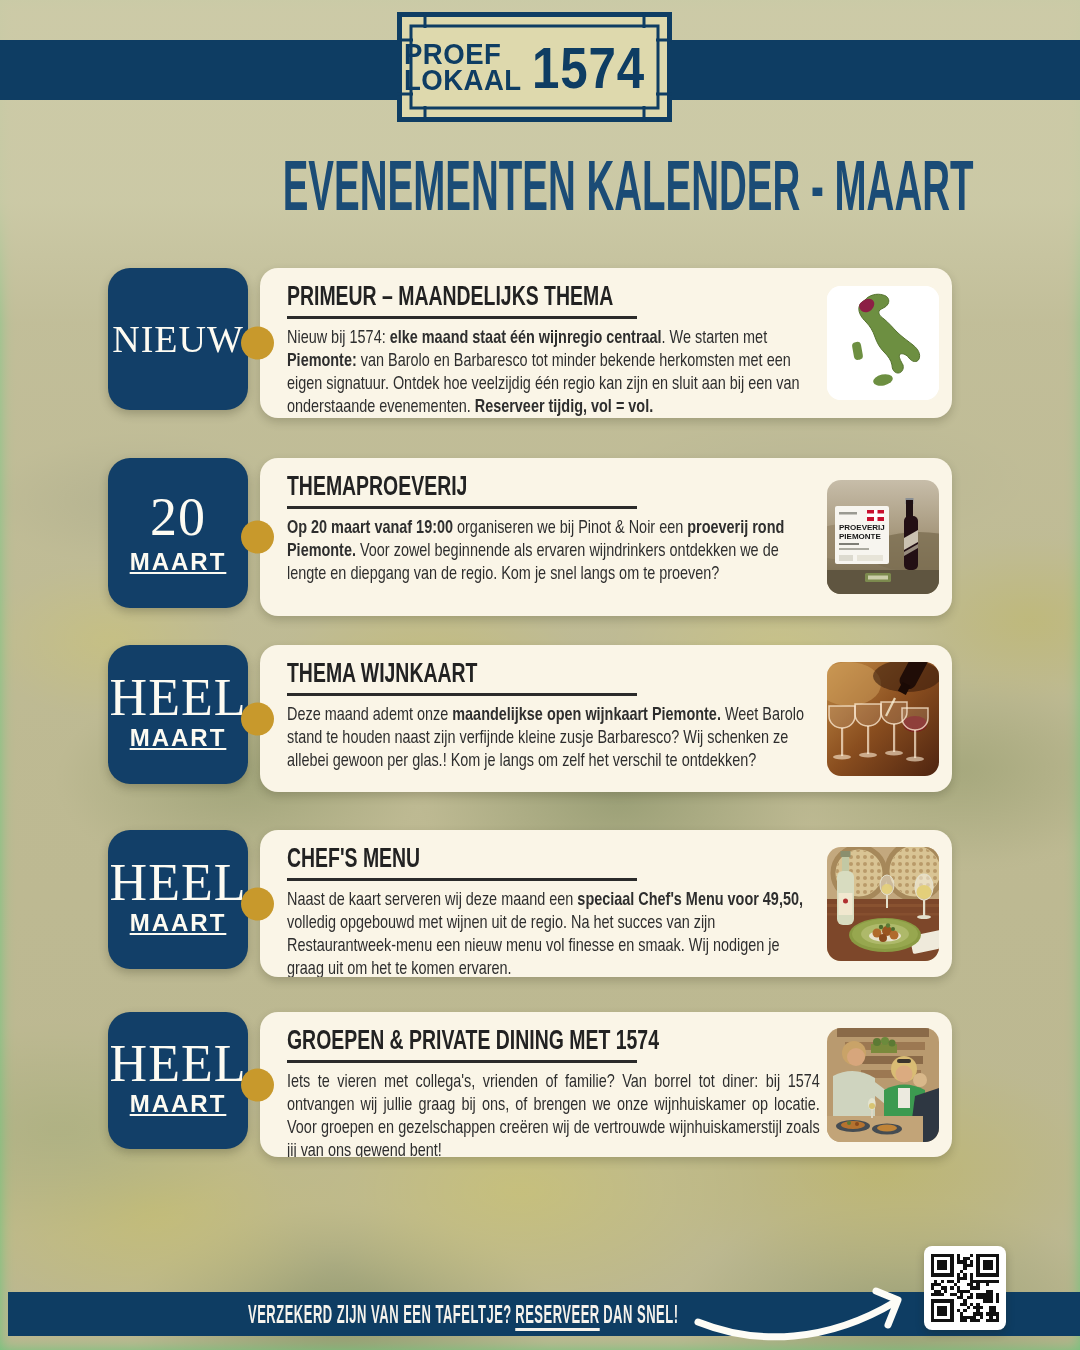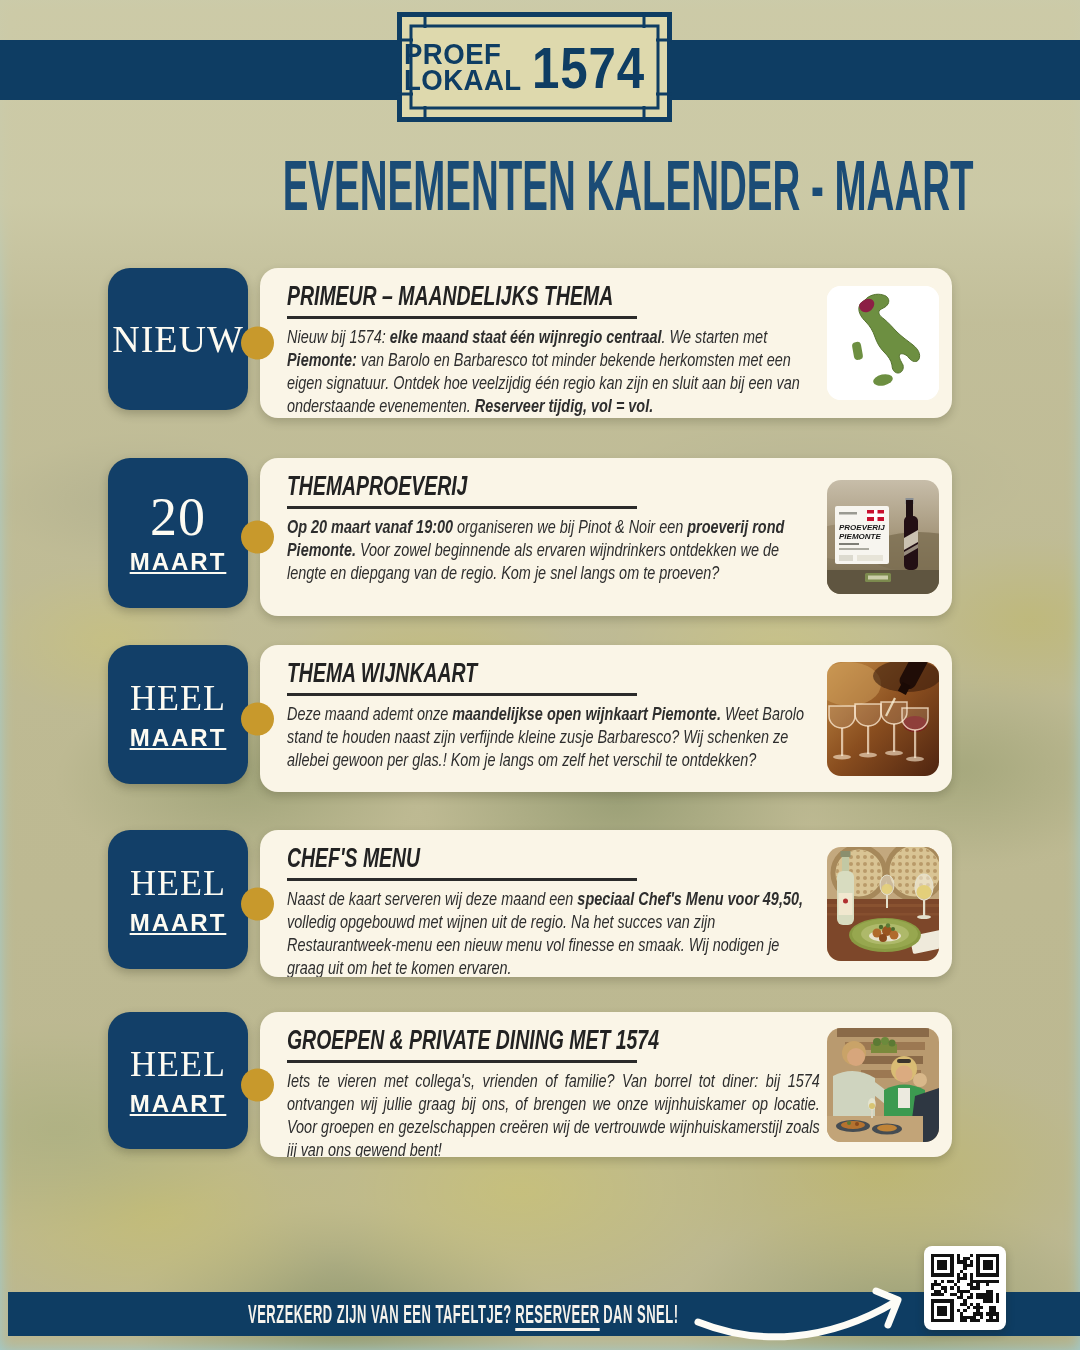--- a/index.html
+++ b/index.html
@@ -1,16 +1,16 @@
 <!DOCTYPE html>
 <html><head>
 <meta charset="utf-8">
 <style>
   html,body{margin:0;padding:0;background:#9b9878;}
-  .poster{position:relative;width:1080px;height:1350px;overflow:hidden;background:#7dd3fc;font-family:"Liberation Sans",sans-serif;}
+  .poster{position:relative;width:1080px;height:1350px;overflow:hidden;background:#22c55e;font-family:"Liberation Sans",sans-serif;}
   
   .bg-art{position:absolute;inset:0;background-color:#b3ad85;filter:blur(7px);
     background-image:
       radial-gradient(220px 90px at 140px 500px,#9a9878 0%,transparent 70%),
       radial-gradient(300px 100px at 820px 480px,#a5a181 0%,transparent 70%),
       radial-gradient(180px 110px at 110px 640px,#c2b763 0%,transparent 70%),
       radial-gradient(220px 120px at 430px 670px,#bdb158 0%,transparent 70%),
       radial-gradient(240px 130px at 780px 650px,#c6bc6d 0%,transparent 70%),
       radial-gradient(200px 120px at 1030px 620px,#b3a850 0%,transparent 70%),
       radial-gradient(260px 140px at 240px 780px,#7c8455 0%,transparent 70%),
@@ -33,25 +33,25 @@
   .logo-words{display:flex;flex-direction:column;font-size:29px;font-weight:700;line-height:26px;letter-spacing:.5px;transform:scaleX(.95);transform-origin:left center;}
   .logo-year{font-size:58px;font-weight:700;letter-spacing:1px;transform:scaleX(.85);transform-origin:left center;}
   .main-title{position:absolute;left:0;top:152px;width:100%;text-align:right;font-size:70px;line-height:68px;font-weight:700;color:#1b4c76;white-space:nowrap;margin:0;}
   .main-title span{display:inline-block;transform:scaleX(.55);transform-origin:center;}
   
   .row{position:absolute;left:108px;width:844px;}
   .badge{position:absolute;left:0;top:0;bottom:8px;width:140px;background:#123f68;border-radius:22px;
     display:flex;flex-direction:column;align-items:center;justify-content:center;color:#fdfbf2;
     box-shadow:0 4px 10px rgba(35,35,15,.25);}
   .badge .serif{font-family:"Liberation Serif","DejaVu Serif",serif;letter-spacing:1px;}
-  .serif-sm{font-size:38px;} .serif-lg{font-size:54px;line-height:52px;} .serif-md{font-size:36px;line-height:42px;}
+  .serif-sm{font-size:38px;} .serif-lg{font-size:54px;line-height:52px;} .serif-md{font-size:52px;line-height:42px;}
   .badge .sans{font-size:24px;font-weight:700;letter-spacing:2px;margin-top:5px;text-decoration:underline;}
   .dot{position:absolute;left:133px;top:50%;transform:translateY(-50%);width:33px;height:33px;border-radius:50%;background:#c8992c;z-index:3;}
   .card{position:absolute;left:152px;right:0;top:0;bottom:0;background:#faf5e7;border-radius:18px;overflow:hidden;z-index:1;
-    box-shadow:0 4px 10px rgba(35,35,15,.2);font-style:italic;}
+    box-shadow:0 4px 10px rgba(35,35,15,.2);}
   .card h2{margin:13px 0 0 27px;font-size:27px;line-height:30px;font-weight:700;color:#222;white-space:nowrap;
     transform:scaleX(.72);transform-origin:left top;}
   .rule{margin:5px 0 6px 27px;width:350px;height:3px;background:#2b2b2b;}
   .card p{margin:0 0 0 27px;width:683px;font-size:18.5px;line-height:23px;color:#2e2e2e;
     transform:scaleX(.78);transform-origin:left top;}
   .card p b{font-weight:700;}
   .justify{text-align:justify;}
   .thumb{position:absolute;right:13px;top:50%;transform:translateY(-50%);width:112px;height:114px;border-radius:14px;overflow:hidden;z-index:2;}
   .thumb--map{background:#ffffff;}
   .full{width:100%;height:100%;display:block;}

